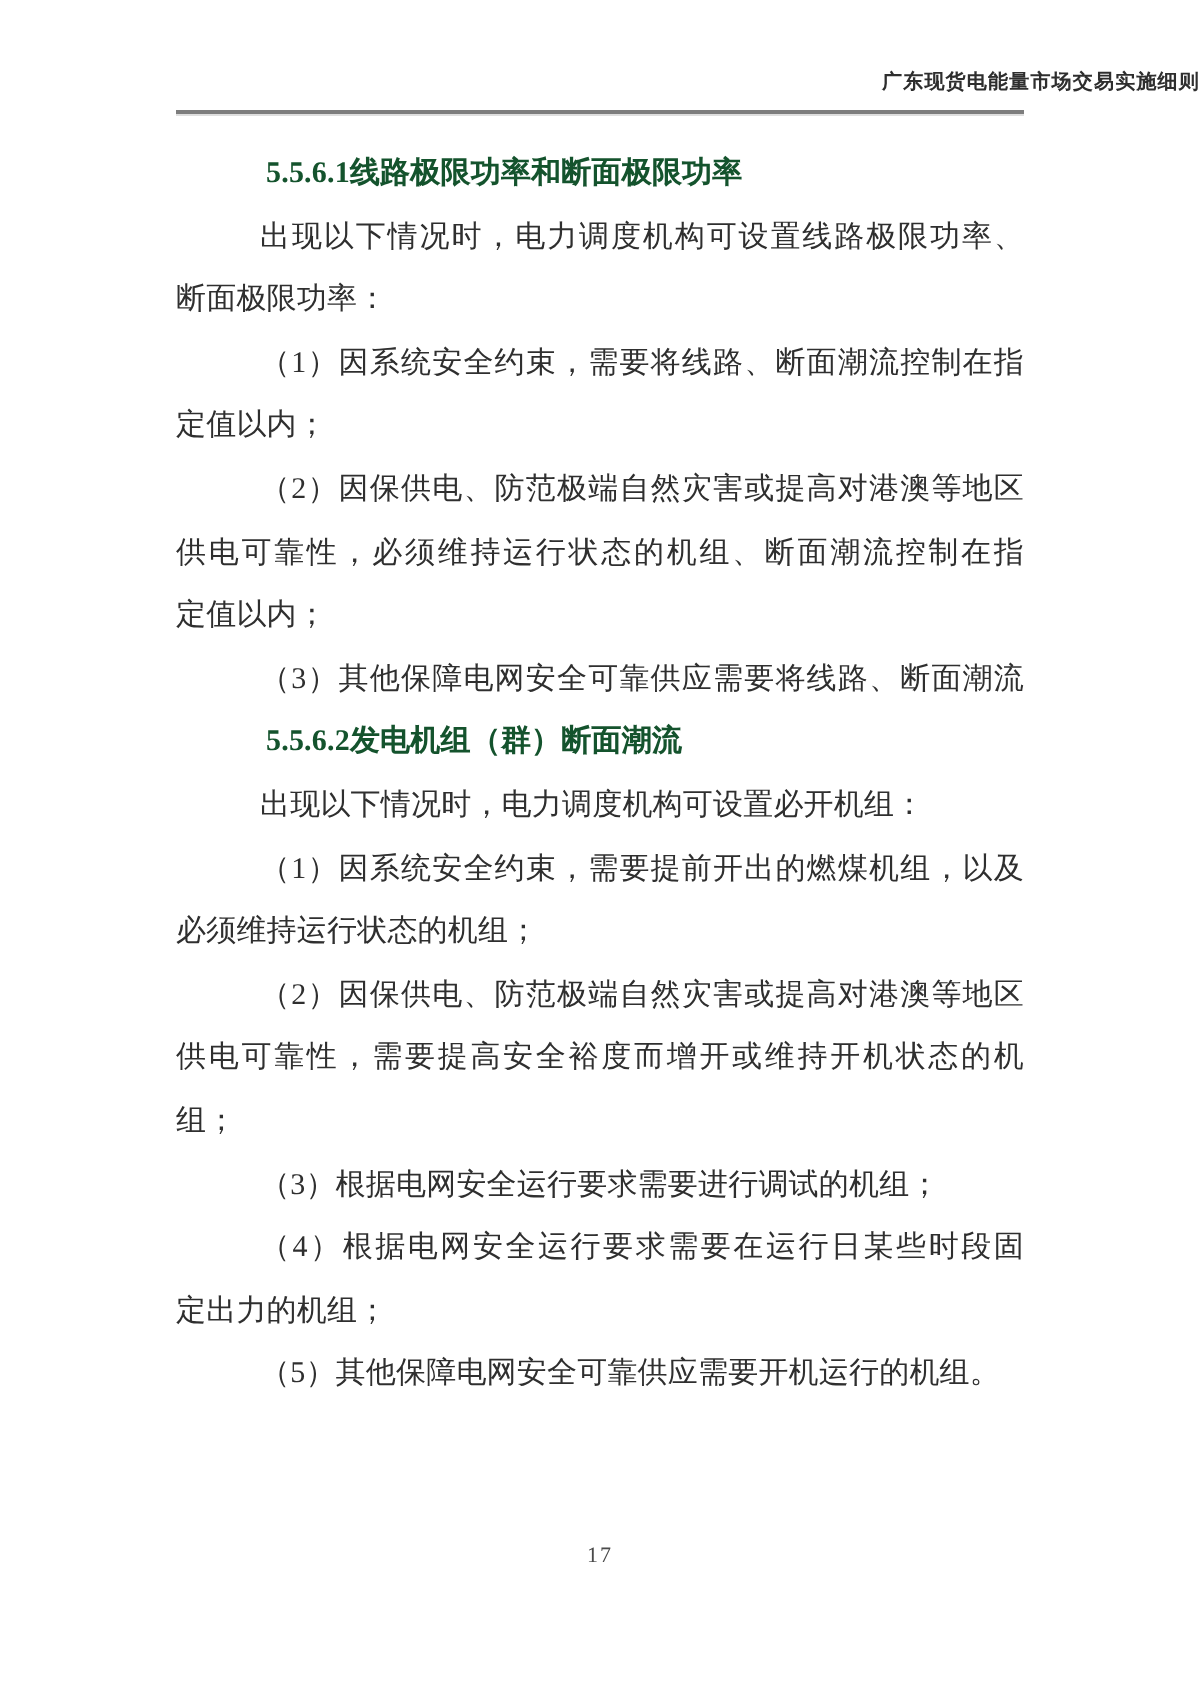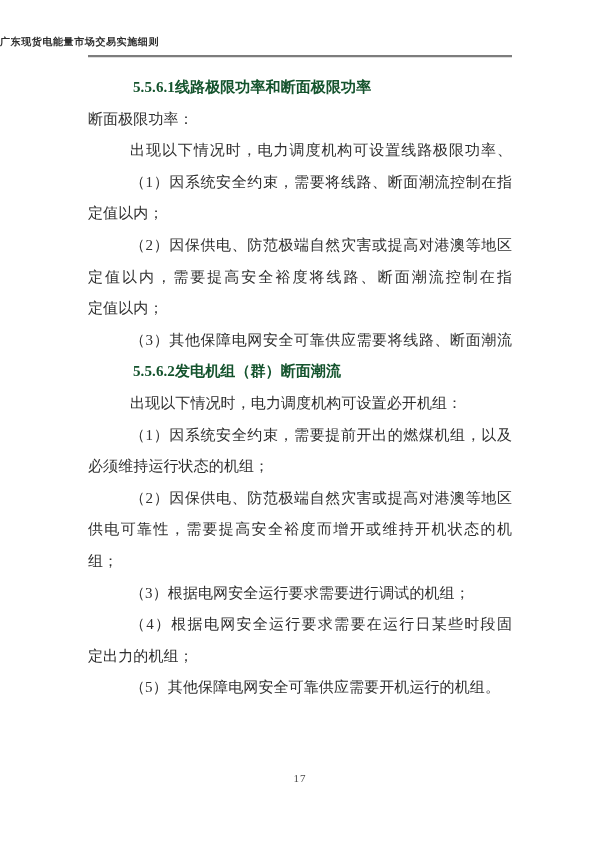--- a/index.html
+++ b/index.html
@@ -14,21 +14,21 @@
     background: #ffffff;
     font-family: "Liberation Serif", "DejaVu Serif", serif;
     overflow: hidden;
   }
   
   .header-title {
     position: absolute;
     top: 35px;
     left: 0;
     width: 100%;
-    text-align: left;
+    text-align: right;
     font-size: 10px;
     font-weight: bold;
     letter-spacing: 0.6px;
     color: #2e2e2e;
     line-height: 14px;
   }
   .header-rule {
     position: absolute;
     top: 55px;
     left: 88px;
@@ -77,26 +77,26 @@
 
 <div class="page">
 
   <div class="header">
     <div class="header-title">广东现货电能量市场交易实施细则</div>
     <div class="header-rule"></div>
   </div>
 
   <div class="doc-body" id="doc-body">
       <div class="line ind hd">5.5.6.1线路极限功率和断面极限功率</div>
+      <div class="line ind jst">出现以下情况时，电力调度机构可设置线路极限功率、</div>
       <div class="line">断面极限功率：</div>
-      <div class="line ind jst">出现以下情况时，电力调度机构可设置线路极限功率、</div>
       <div class="line ind jst">（1）因系统安全约束，需要将线路、断面潮流控制在指</div>
       <div class="line">定值以内；</div>
       <div class="line ind jst">（2）因保供电、防范极端自然灾害或提高对港澳等地区</div>
-      <div class="line jst">定值以内，需要提高安全裕度将线路、断面潮流控制在指</div>
+      <div class="line jst">供电可靠性，必须维持运行状态的机组、断面潮流控制在指</div>
       <div class="line">定值以内；</div>
       <div class="line ind jst">（3）其他保障电网安全可靠供应需要将线路、断面潮流</div>
       <div class="line ind hd">5.5.6.2发电机组（群）断面潮流</div>
       <div class="line ind">出现以下情况时，电力调度机构可设置必开机组：</div>
       <div class="line ind jst">（1）因系统安全约束，需要提前开出的燃煤机组，以及</div>
       <div class="line">必须维持运行状态的机组；</div>
       <div class="line ind jst">（2）因保供电、防范极端自然灾害或提高对港澳等地区</div>
       <div class="line jst">供电可靠性，需要提高安全裕度而增开或维持开机状态的机</div>
       <div class="line">组；</div>
       <div class="line ind">（3）根据电网安全运行要求需要进行调试的机组；</div>

